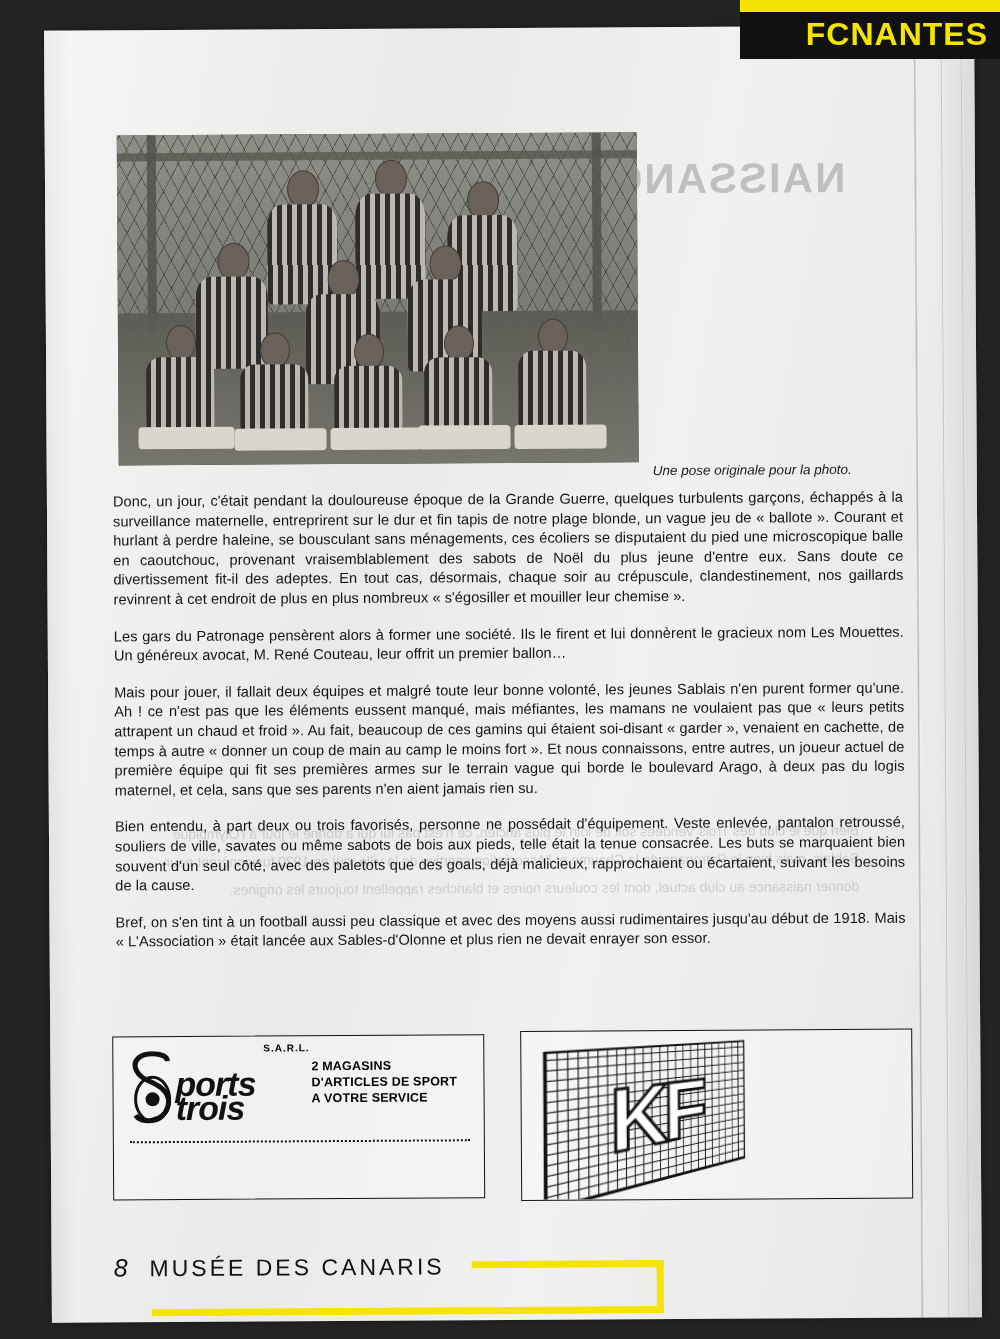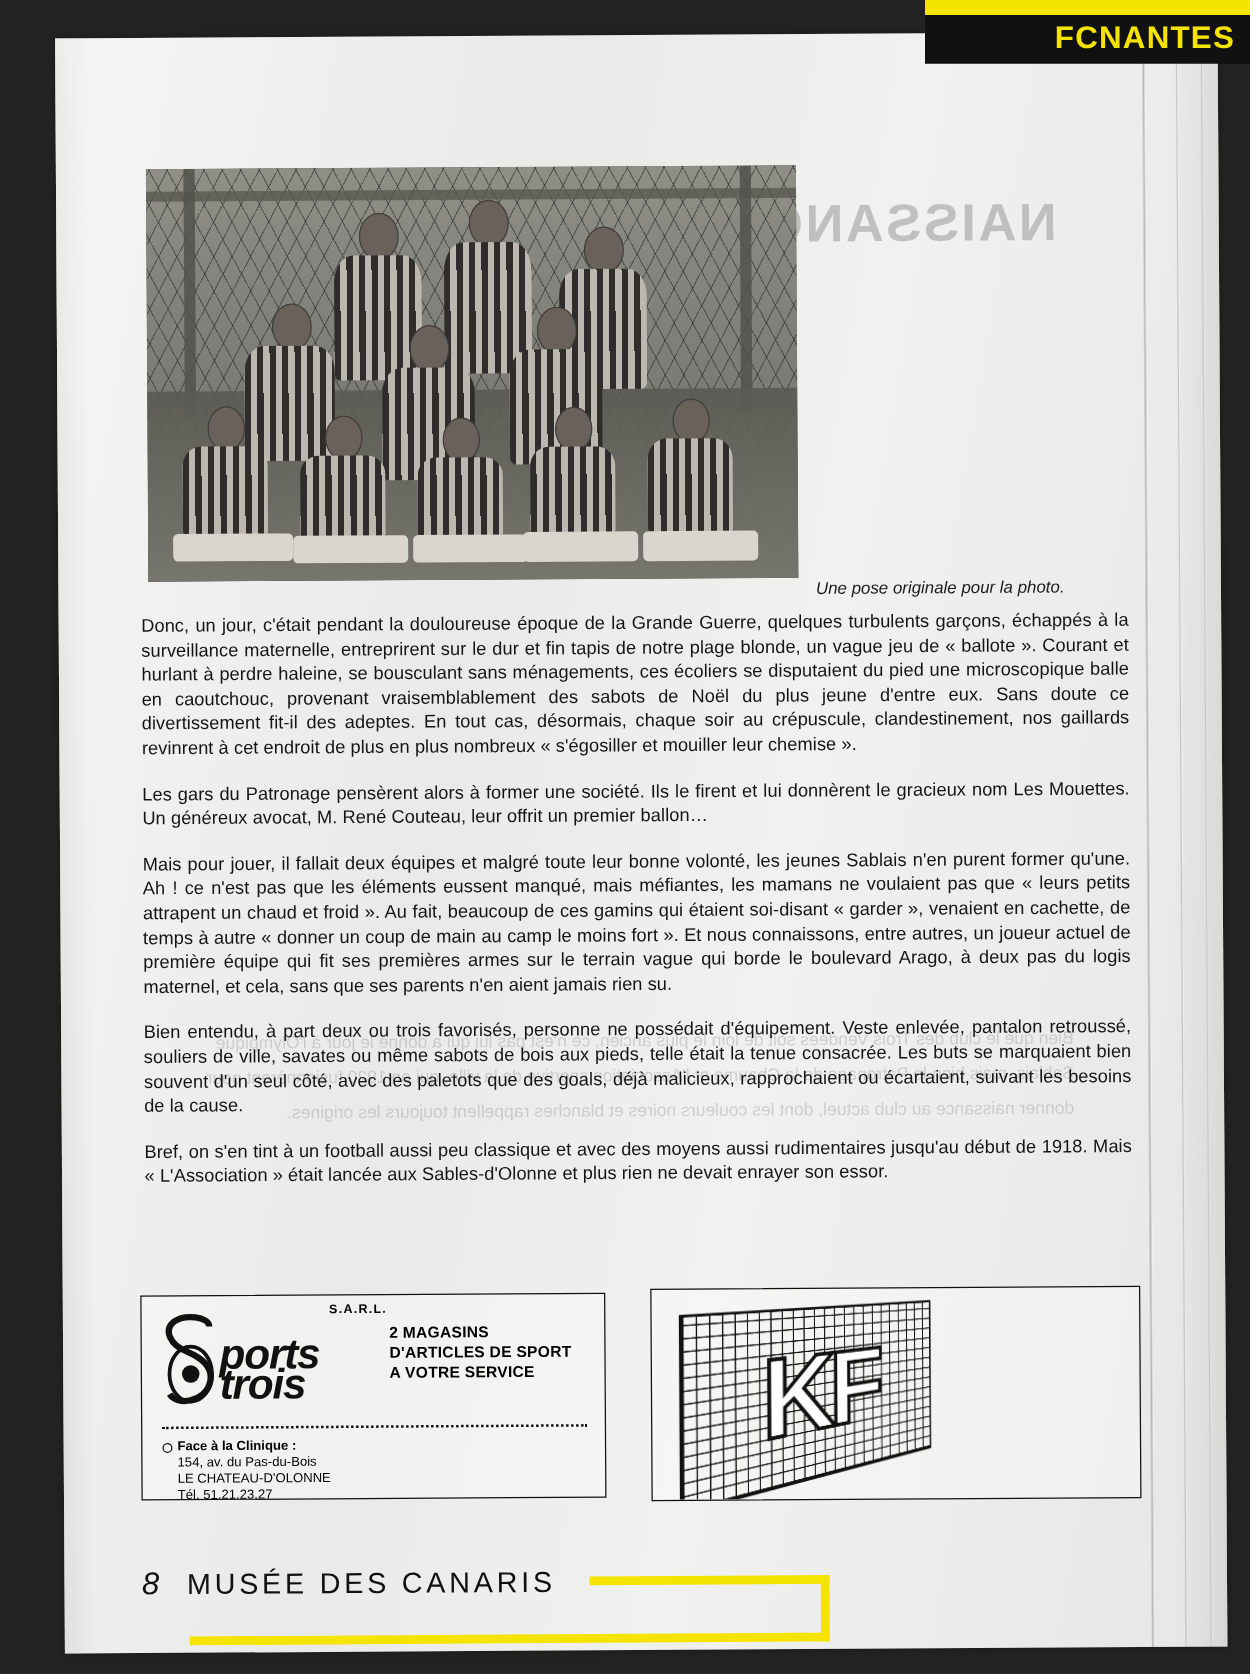--- a/index.html
+++ b/index.html
@@ -64,21 +64,21 @@
   }
   .banner-bar {
     height: 12px;
     background: #f5e400;
     width: 260px;
   }
   .banner-label {
     background: #111;
     color: #f5e400;
     font-weight: bold;
-    font-size: 25px;
+    font-size: 32px;
     letter-spacing: 1px;
     text-align: right;
     padding: 4px 12px 6px 0;
     font-family: "Liberation Sans", sans-serif;
   }
 
   
   .photo-wrap {
     position: absolute;
     left: 72px;
@@ -438,27 +438,20 @@
 
     <div class="ad-right-text">
       <div>2 MAGASINS</div>
       <div>D'ARTICLES DE SPORT</div>
       <div>A VOTRE SERVICE</div>
     </div>
 
     <div class="dotted"></div>
 
     <div class="ad-cols">
-      <div class="ad-col">
-        <span class="bullet"></span>
-        <b>Face à la Clinique :</b>
-        <div>154, av. du Pas-du-Bois</div>
-        <div>LE CHATEAU-D'OLONNE</div>
-        <div>Tél. 51.21.23.27</div>
-      </div>
     </div>
   </div>
 
   <div class="ad-logo-box">
     <div class="kf">
       <div class="kf-glyph">KF</div>
     </div>
   </div>
 
   <div class="footer">

